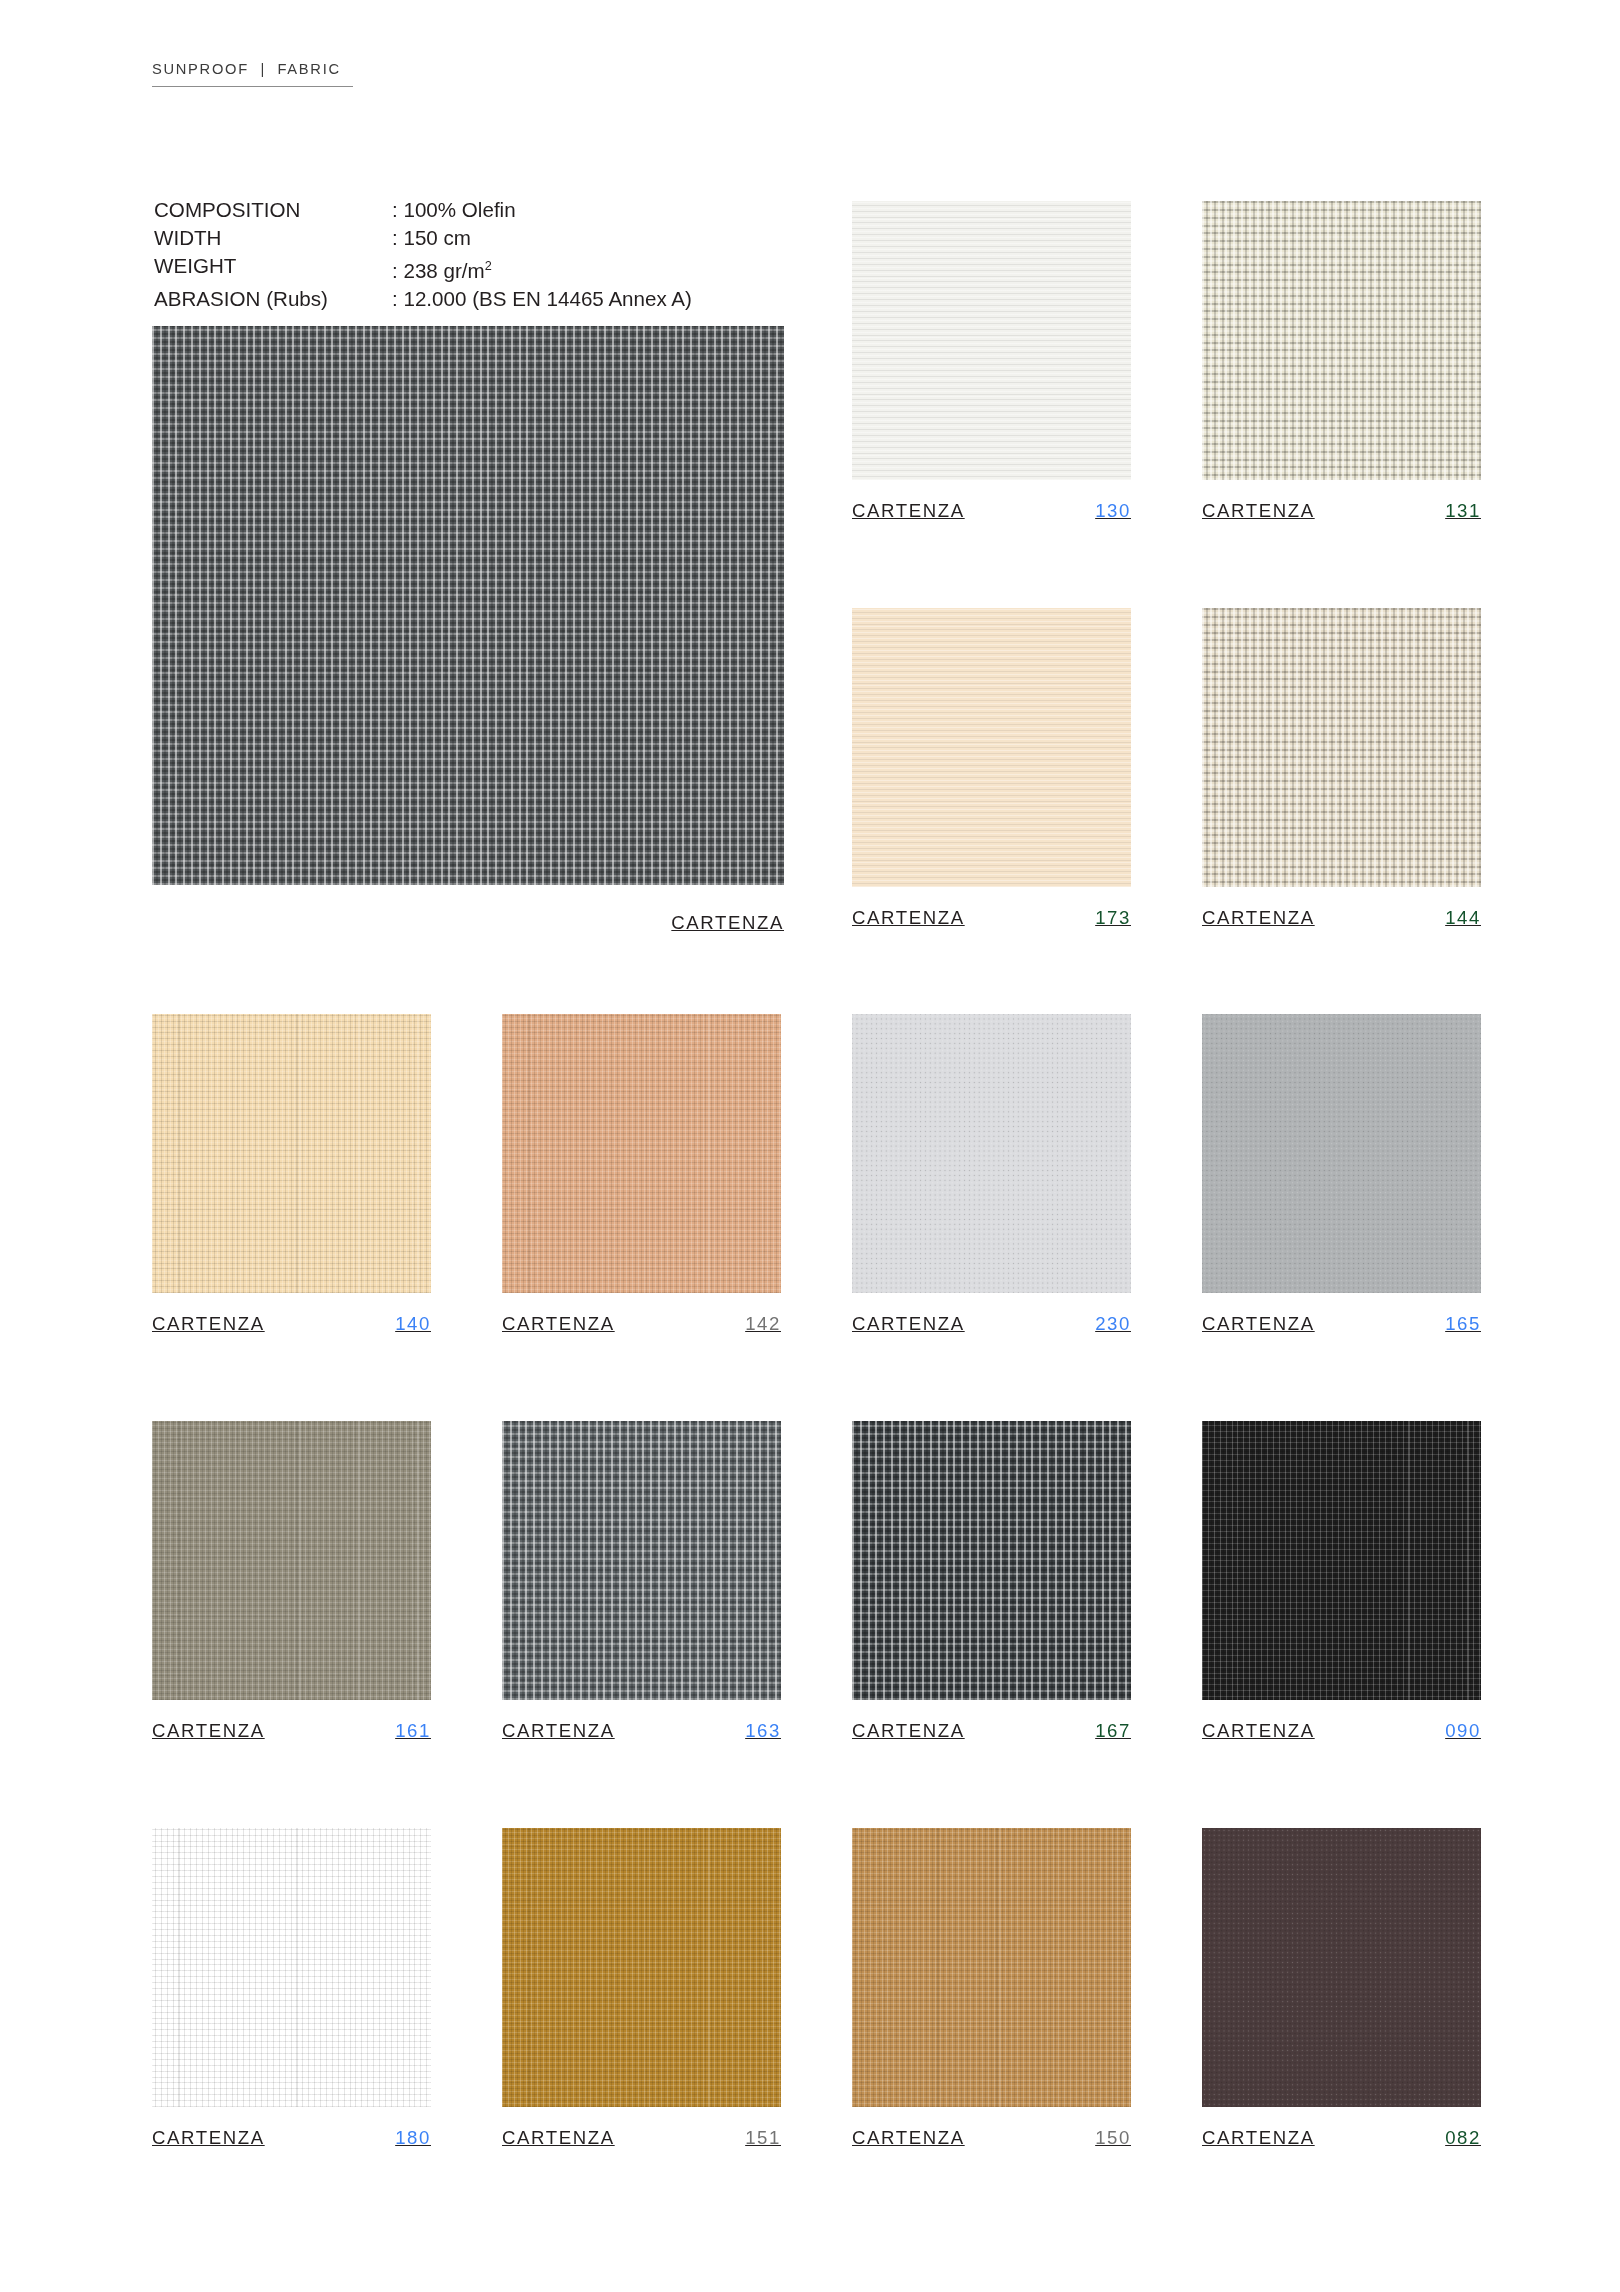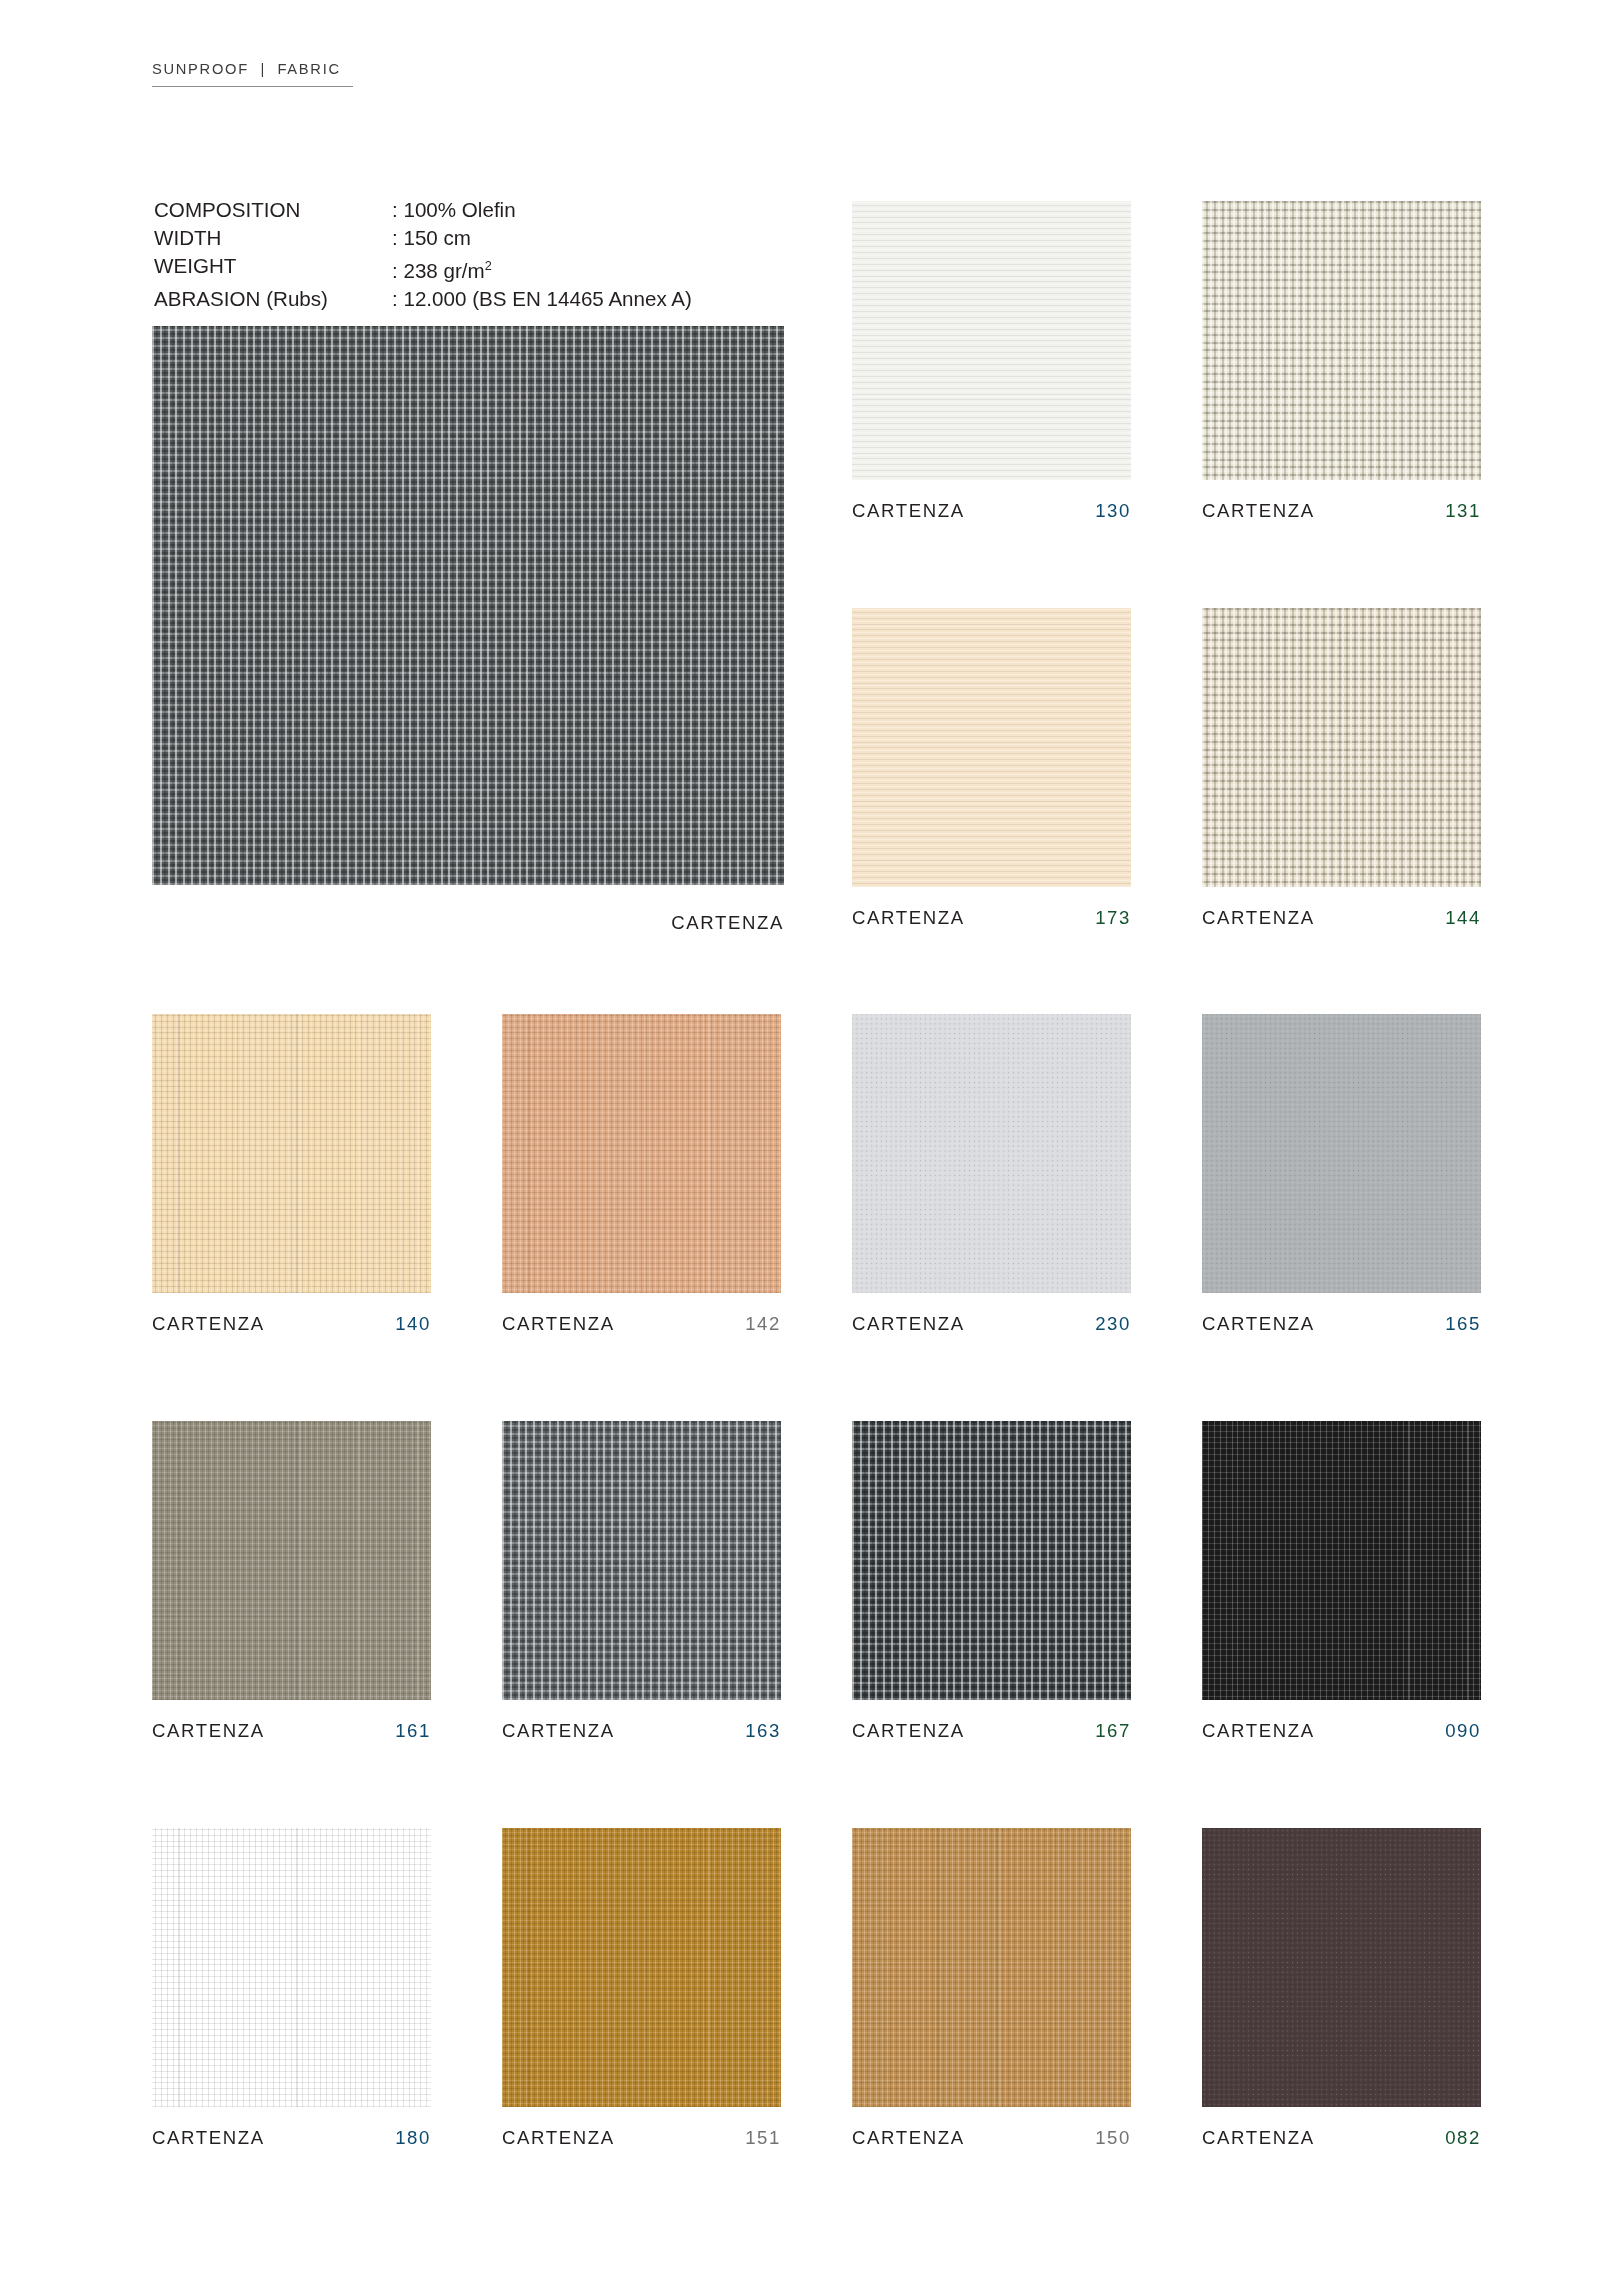--- a/index.html
+++ b/index.html
@@ -30,25 +30,25 @@
   .spec-value sup { font-size:12.7px; vertical-align:super; }
 
   
   .grid { position:absolute; left:0; top:0; width:1620px; height:2293px; }
 
   .cell { position:absolute; }
   .swatch { width:100%; height:100%; position:relative; overflow:hidden; }
 
   .caption {
     position:absolute; display:flex; align-items:baseline;
-    font-size:18.6px; letter-spacing:1.6px; white-space:pre;
+    font-size:18.6px; letter-spacing:1.6px; white-space:pre;text-decoration:underline;
   }
   .cap-name { color:#231f20; }
   .cap-code { margin-left:auto; }
-  .code-black { color:#0c4a6e; }
+  .code-black { color:#3b82f6; }
   .code-teal  { color:#14532d; }
   .code-orange{ color:#737373; }
 
   
   .caption.hero-cap { justify-content:flex-end; }
 
   
   .tex {
     position:absolute; inset:0;
     background-repeat:repeat;

